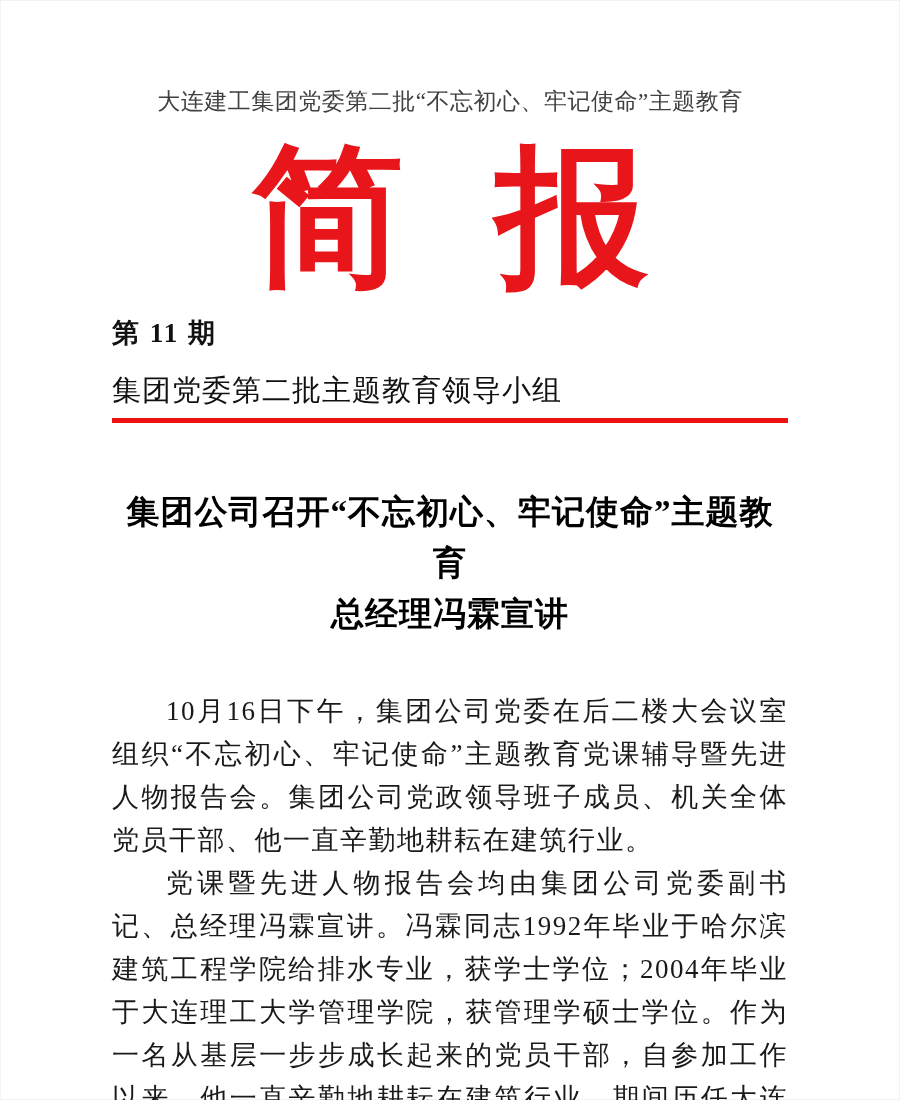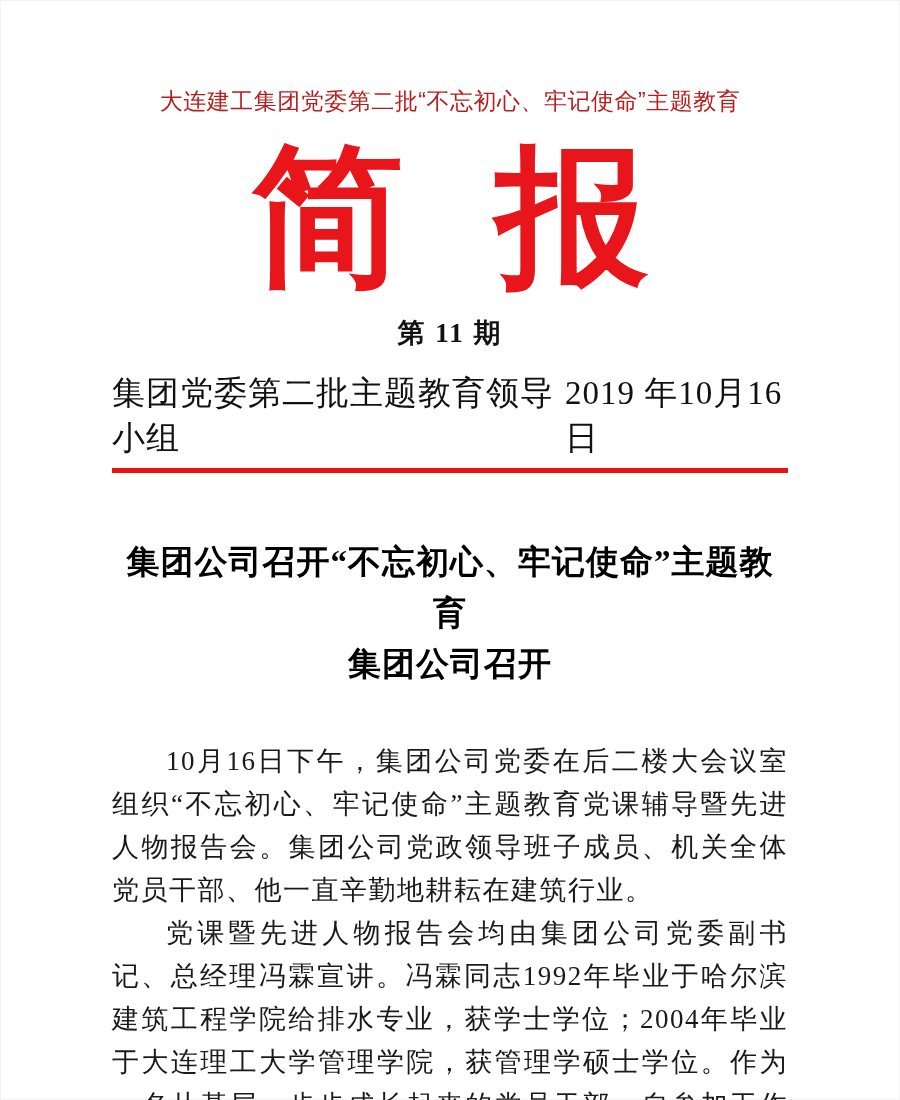--- a/index.html
+++ b/index.html
@@ -21,22 +21,22 @@
 
   .content {
     width: 676px;
     margin: 0 auto;
   }
 
   
   .masthead {
     margin-top: 86px;
     text-align: center;
-    color: #b91c1c;
-    font-family: Liberation Sans, sans-serif;
+    color: #404040;
+    font-family: Liberation Serif, serif;
     font-size: 23px;
     font-weight: 500;
     letter-spacing: 0.5px;
     white-space: nowrap;
   }
 
   
   .big-title {
     margin-top: 16px;
     height: 168px;
@@ -47,34 +47,33 @@
     color: #e8151a;
     font-family: "DejaVu Sans", "Liberation Sans", sans-serif;
     font-size: 152px;
     font-weight: 900;
     line-height: 1;
   }
 
   
   .issue-line {
     margin-top: 14px;
-    text-align: center;
     font-size: 27px;
     font-weight: bold;
     color: #111;
     letter-spacing: 2px;
   }
 
   
   .info-row {
     margin-top: 20px;
     display: flex;
     justify-content: space-between;
     align-items: flex-end;
-    font-size: 33px;
+    font-size: 29px;
     color: #111;
   }
   .info-org { letter-spacing: 1px; }
   .info-date { letter-spacing: 1px; }
 
   .red-rule {
     margin-top: 7px;
     height: 5px;
     background: #ee1111;
   }
@@ -115,28 +114,27 @@
 
     <div class="big-title">
       <span>简</span>
       <span>报</span>
     </div>
 
     <div class="issue-line">第 11 期</div>
 
     <div class="info-row">
       <span class="info-org">集团党委第二批主题教育领导小组</span>
-      <span class="info-date">2019 年10月16日</span>
     </div>
 
     <div class="red-rule"></div>
 
     <div class="headline">
       <div>集团公司召开“不忘初心、牢记使命”主题教育</div>
-      <div>集团公司召开</div>
+      <div>总经理冯霖宣讲</div>
     </div>
 
     <div class="body-text">
       <p>10月16日下午，集团公司党委在后二楼大会议室组织“不忘初心、牢记使命”主题教育党课辅导暨先进人物报告会。集团公司党政领导班子成员、机关全体党员干部、他一直辛勤地耕耘在建筑行业。</p>
       <p>党课暨先进人物报告会均由集团公司党委副书记、总经理冯霖宣讲。冯霖同志1992年毕业于哈尔滨建筑工程学院给排水专业，获学士学位；2004年毕业于大连理工大学管理学院，获管理学硕士学位。作为一名从基层一步步成长起来的党员干部，自参加工作以来，他一直辛勤地耕耘在建筑行业，期间历任大连第三建筑工程公司经理助理、副经理、大连建工集团工程质量安全部部长、总经理</p>
     </div>
 
   </div>
 </div>
 

